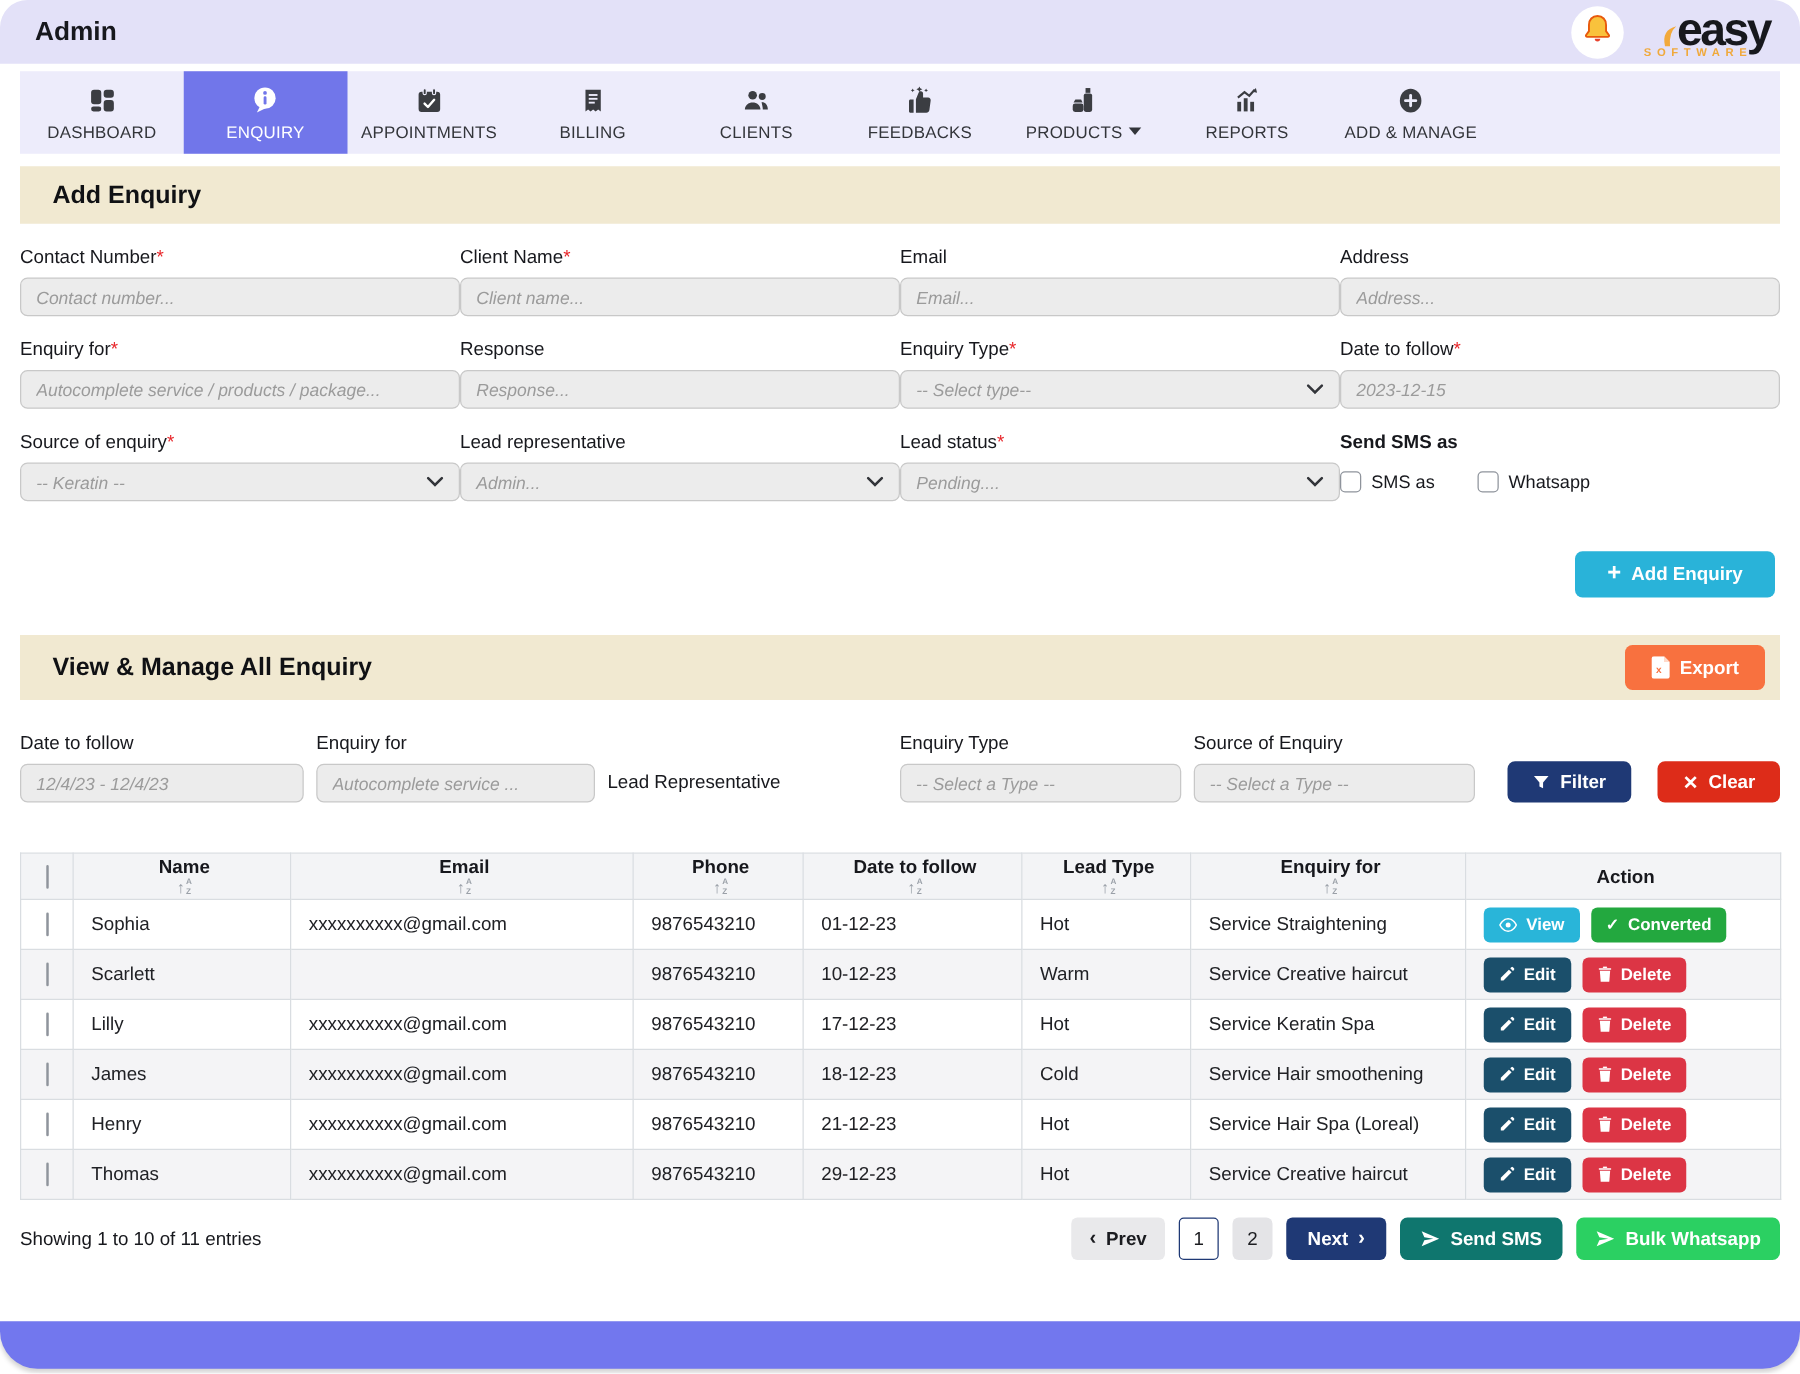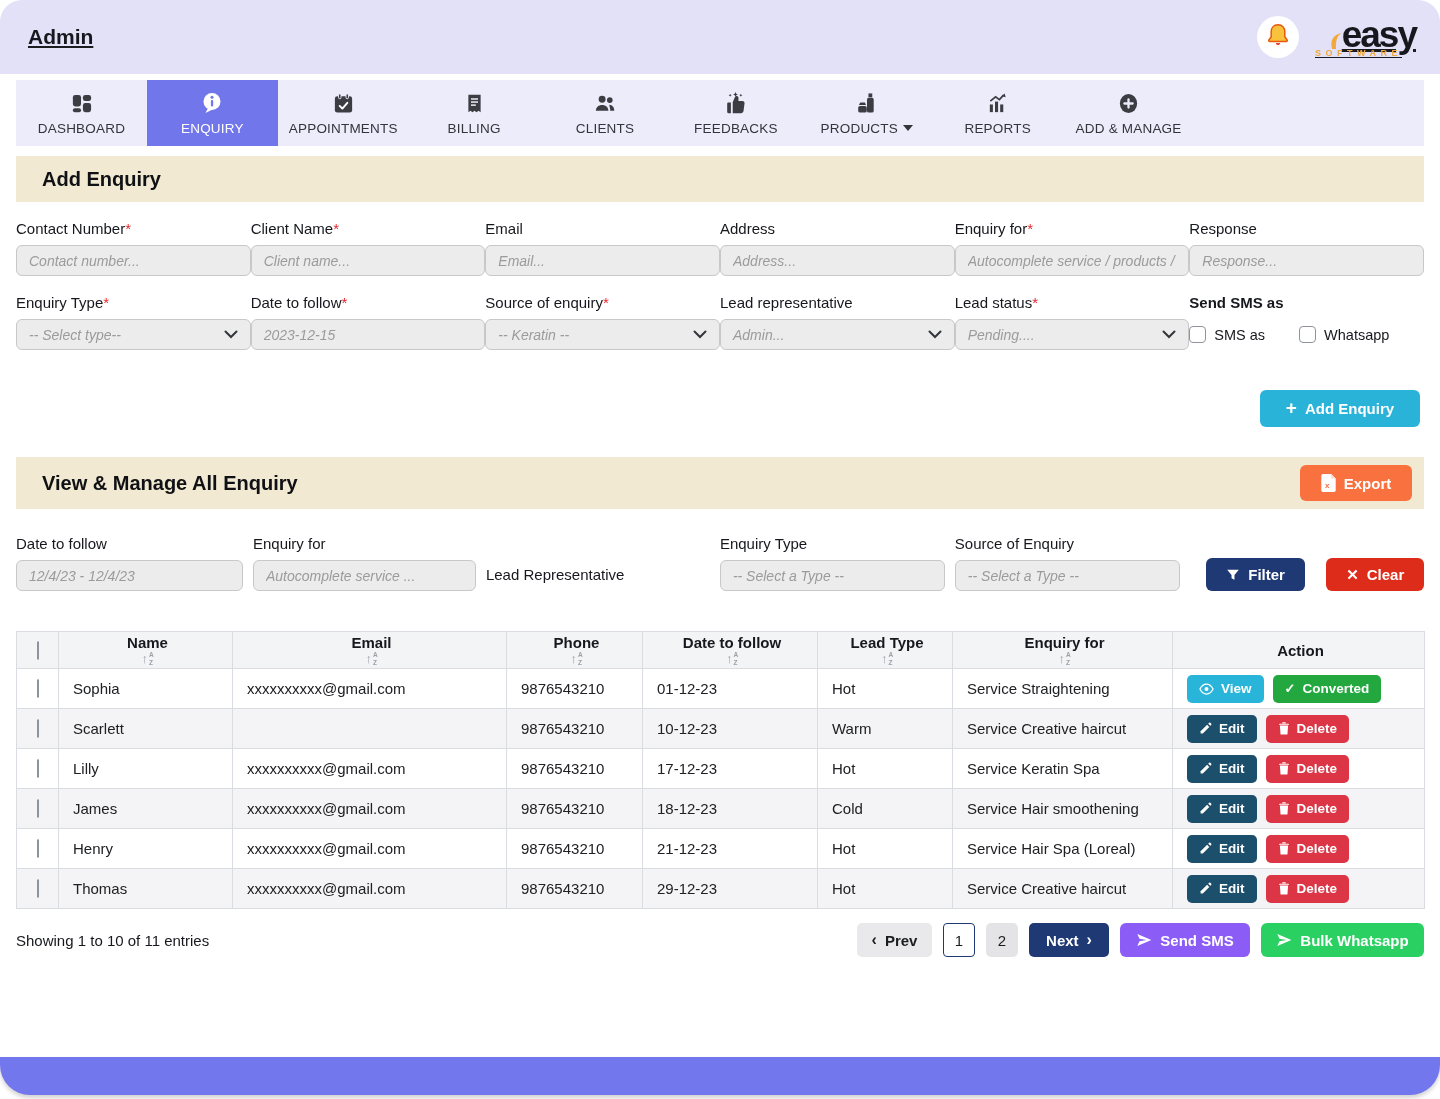--- a/index.html
+++ b/index.html
@@ -1,22 +1,22 @@
 <!DOCTYPE html>
 <html><head>
 <meta charset="utf-8">
 <style>
   * { box-sizing: border-box; }
   html,body { margin:0; padding:0; background:#fff; }
   body { font-family:"Liberation Sans", sans-serif; color:#1b1c20; }
   .page { position:relative; width:1440px; height:1099px; background:#fff; overflow:hidden; }
 
   
-  .topbar { height:74px; background:#e3e1f8; border-radius:22px 22px 0 0;
-            display:flex; align-items:center; padding:0 18px 0 28px;text-decoration:underline; }
+  .topbar { height:51px; background:#e3e1f8; border-radius:22px 22px 0 0;
+            display:flex; align-items:center; padding:0 18px 0 28px; }
   .topbar-title { font-size:21px; font-weight:bold; color:#17181d; flex:1; }
   .bell-wrap { width:42px; height:42px; border-radius:50%; background:#fff;
                display:flex; align-items:center; justify-content:center; margin-right:16px; cursor:pointer; }
   .brand { display:flex; flex-direction:column; align-items:flex-end; line-height:1; padding-right:6px; }
   .brand-top { display:flex; align-items:flex-end; }
   .brand-name { font-size:37px; font-weight:bold; letter-spacing:-2px; color:#17181d; }
   .brand-sub { font-size:9px; font-weight:bold; letter-spacing:4.5px; color:#f0a93c; margin-top:-4px; padding-right:14px; }
 
   
   .tabs { margin:6px 16px 0; background:#edecfb; height:66px; display:flex; align-items:stretch; padding-right:230px; }
@@ -29,21 +29,21 @@
   .caret-down { width:0; height:0; border-left:5px solid transparent; border-right:5px solid transparent; border-top:6px solid #33353a; display:inline-block; }
 
   
   .section-head { margin:10px 16px 0; background:#f1e9d1; display:flex; align-items:center;
                   padding:0 26px 0 26px; }
   .section-head.add { height:46px; }
   .section-head.view { margin-top:30px; height:52px; justify-content:space-between; padding-right:12px; }
   .section-title { font-size:20px; font-weight:bold; color:#101114; }
 
   
-  .form-grid { display:grid; grid-template-columns:repeat(6,1fr); margin:0 16px; }
+  .form-grid { display:grid; grid-template-columns:repeat(4,1fr); margin:0 16px; }
   .field label { display:block; font-size:15px; color:#17181d; margin:18px 0 8px; }
   .req { color:#e8262a; }
   .control { height:31px; background:#ececec; border:1px solid #c8c8c8; border-radius:6px;
              display:flex; align-items:center; padding:0 12px; font-size:14px; width:100%; }
   input.control { font-family:inherit; color:#2a2a2a; }
   input.control::placeholder { color:#9b9b9b; font-style:italic; opacity:1; }
   .control.select { justify-content:space-between; cursor:pointer; }
   .control.select .sel-text { color:#9b9b9b; font-style:italic; }
   .chev svg { display:block; }
   .sms-group { display:flex; align-items:center; height:31px; gap:8px; }
@@ -95,21 +95,21 @@
   .footer { margin:14px 16px 0; display:flex; align-items:center; }
   .showing { font-size:15px; color:#17181d; flex:1; }
   .pg { display:flex; align-items:center; gap:11px; }
   .page-btn { height:34px; border-radius:5px; border:none; font-family:inherit; font-size:15px;
               display:inline-flex; align-items:center; justify-content:center; cursor:pointer; color:#1b1c20; }
   .btn-prev { width:75px; background:#e9e9eb; gap:8px; font-weight:bold; }
   .num { width:32px; }
   .num-active { background:#fff; border:1.6px solid #1f3975; border-radius:4px; }
   .num-idle { background:#e4e4e7; }
   .btn-next { width:80px; background:#1f3975; color:#fff; font-weight:bold; gap:8px; }
-  .btn-sms { width:130px; height:34px; background:#8b5cf6; }
+  .btn-sms { width:130px; height:34px; background:#0f766e; }
   .btn-wa { width:163px; height:34px; background:#2bd062; }
   .chv { font-size:16px; line-height:1; }
 
   
   .bottom-bar { position:absolute; left:0; right:0; bottom:4px; height:38px; background:#7277ee;
                 border-radius:0 0 30px 30px; box-shadow:0 3px 4px rgba(0,0,0,0.18); }
 </style>
 </head>
 <body>
 

